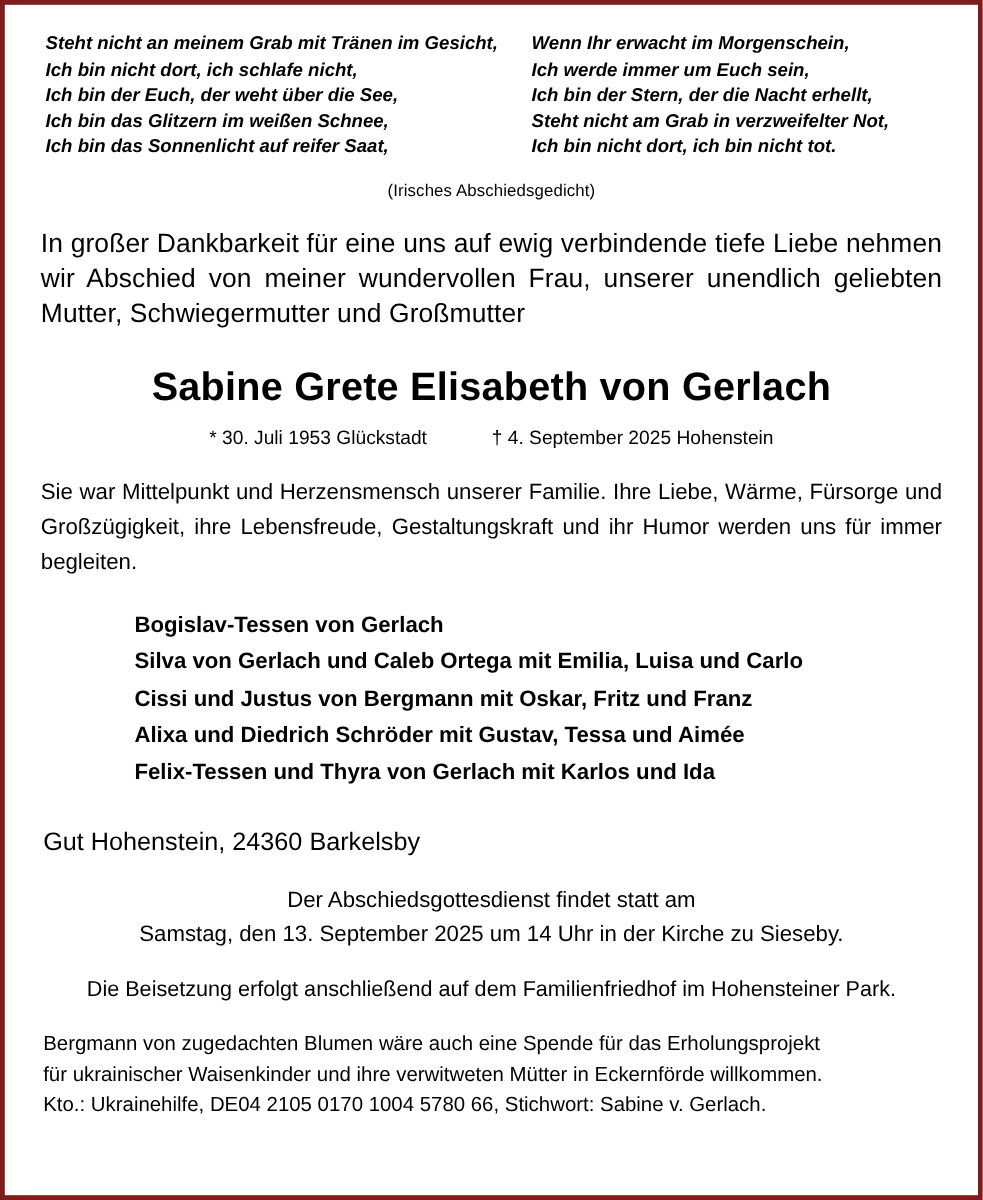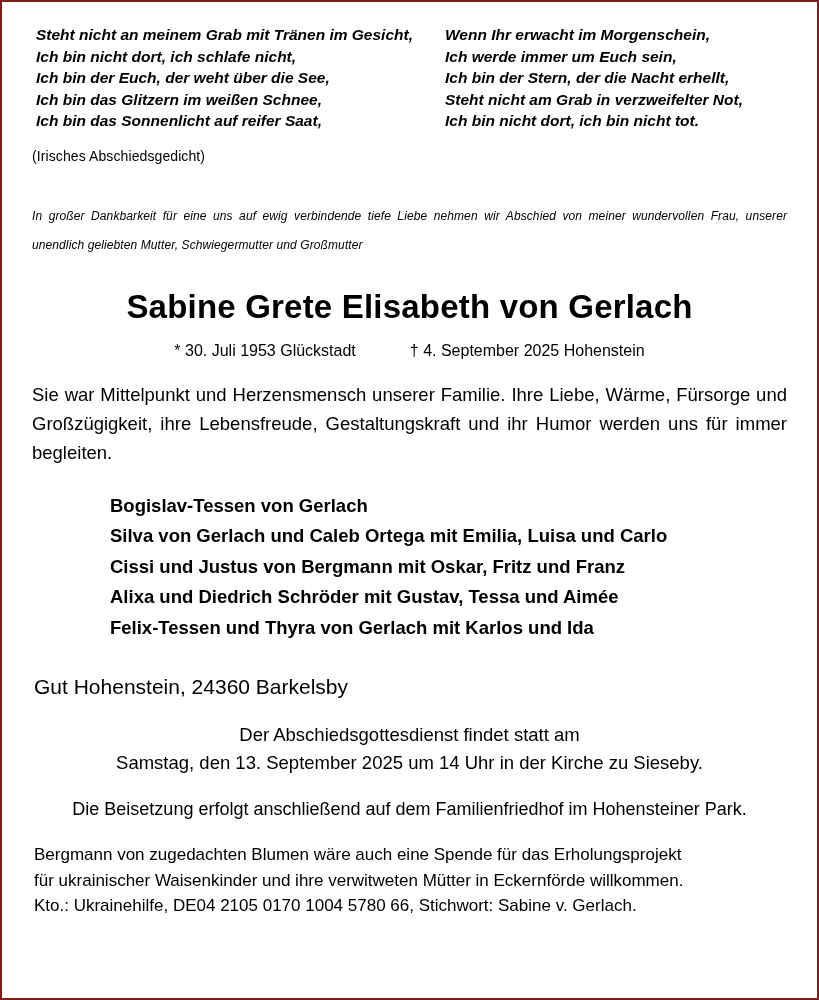--- a/index.html
+++ b/index.html
@@ -11,52 +11,52 @@
     width: 819px;
     height: 1000px;
     font-family: "Liberation Sans", sans-serif;
     color: #000000;
     overflow: hidden;
   }
   .obituary {
     box-sizing: border-box;
     width: 819px;
     height: 1000px;
-    border: 2px solid #7f1d1d;
+    border: 4px solid #7f1d1d;
     background: #ffffff;
     padding: 16px 30px 10px 30px;
   }
   .poem {
     display: flex;
     justify-content: space-between;
     font-style: italic;
     font-weight: bold;
     font-size: 15.5px;
     line-height: 21.5px;
     margin-top: 6px;
   }
   .poem-col {
     white-space: nowrap;
   }
   .poem-col.left { margin-left: 4px; }
   .poem-col.right { margin-right: 44px; }
   .poem-line { display: block; }
   .poem-source {
+    text-align: center;
     font-size: 14px;
     margin-top: 16px;
     letter-spacing: 0.1px;
   }
   .intro {
     text-align: justify;
     text-align-last: left;
-    font-size: 12px;
+    font-size: 22px;
     line-height: 29px;
-    margin-top: 38px;
+    margin-top: 22px;
     letter-spacing: 0.1px;
-    font-style: italic;
   }
   .name {
     text-align: center;
     font-size: 33px;
     font-weight: bold;
     margin-top: 28px;
     letter-spacing: 0.2px;
   }
   .born-name {
     text-align: center;

